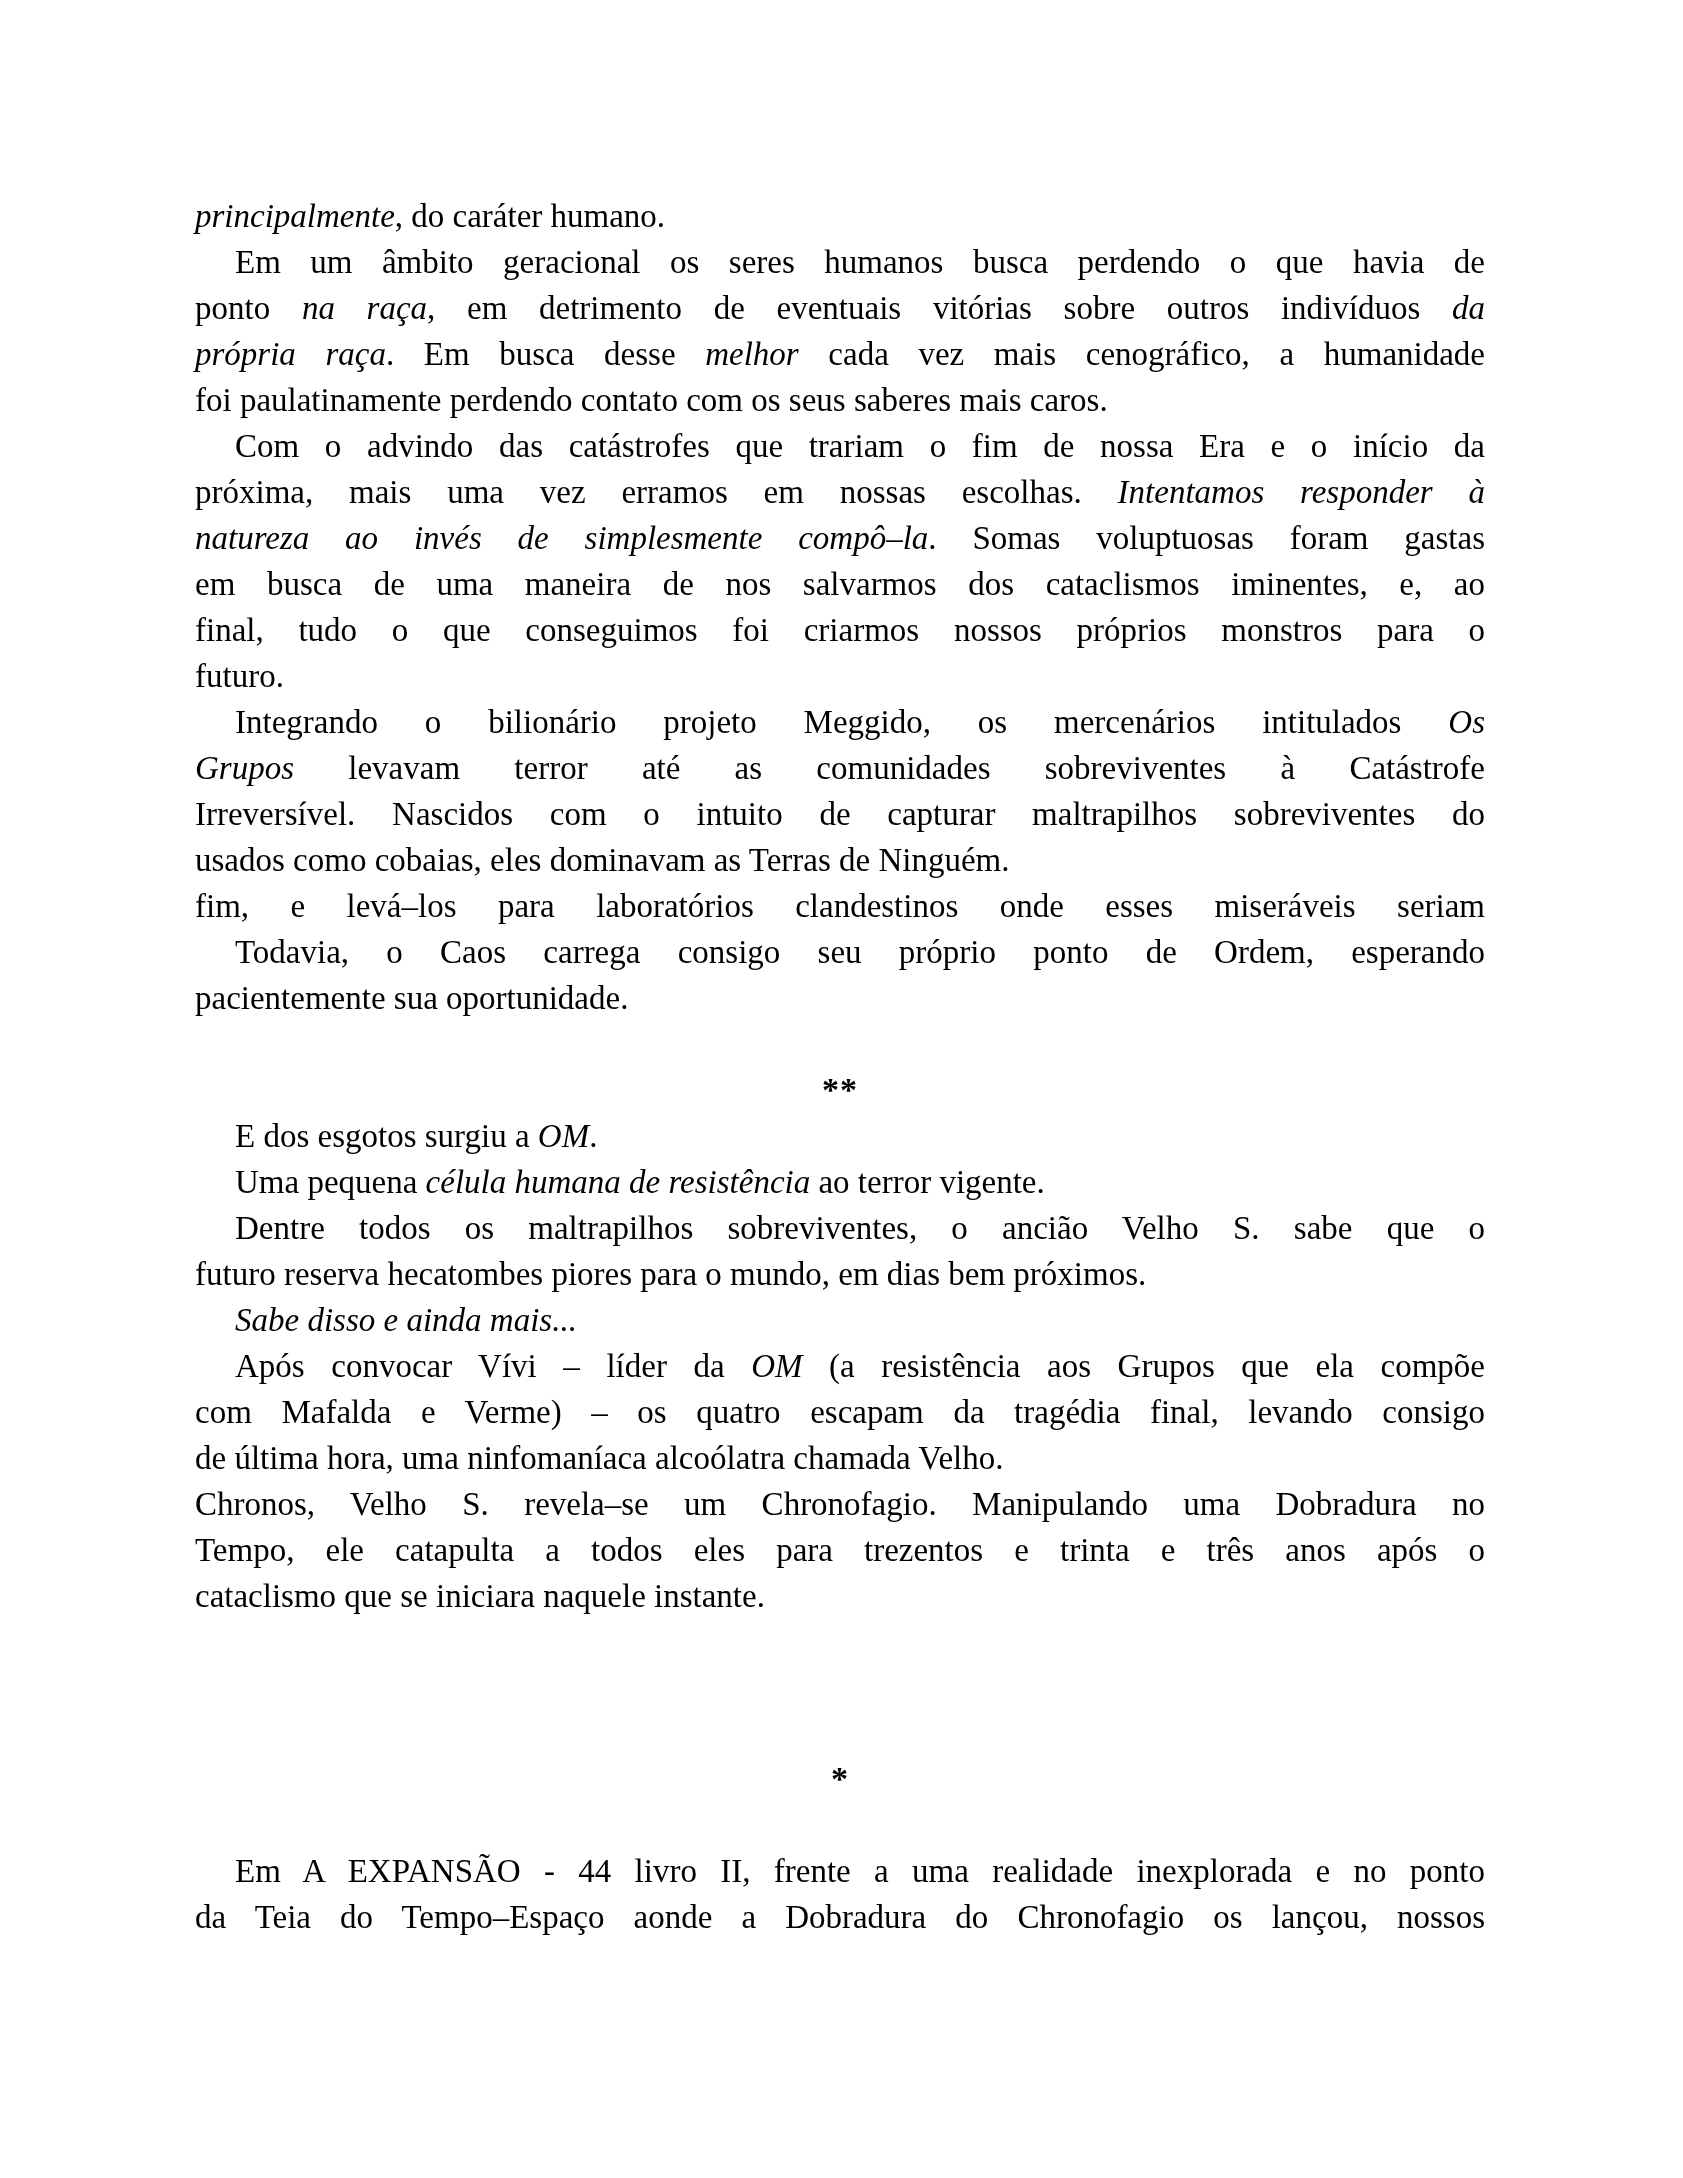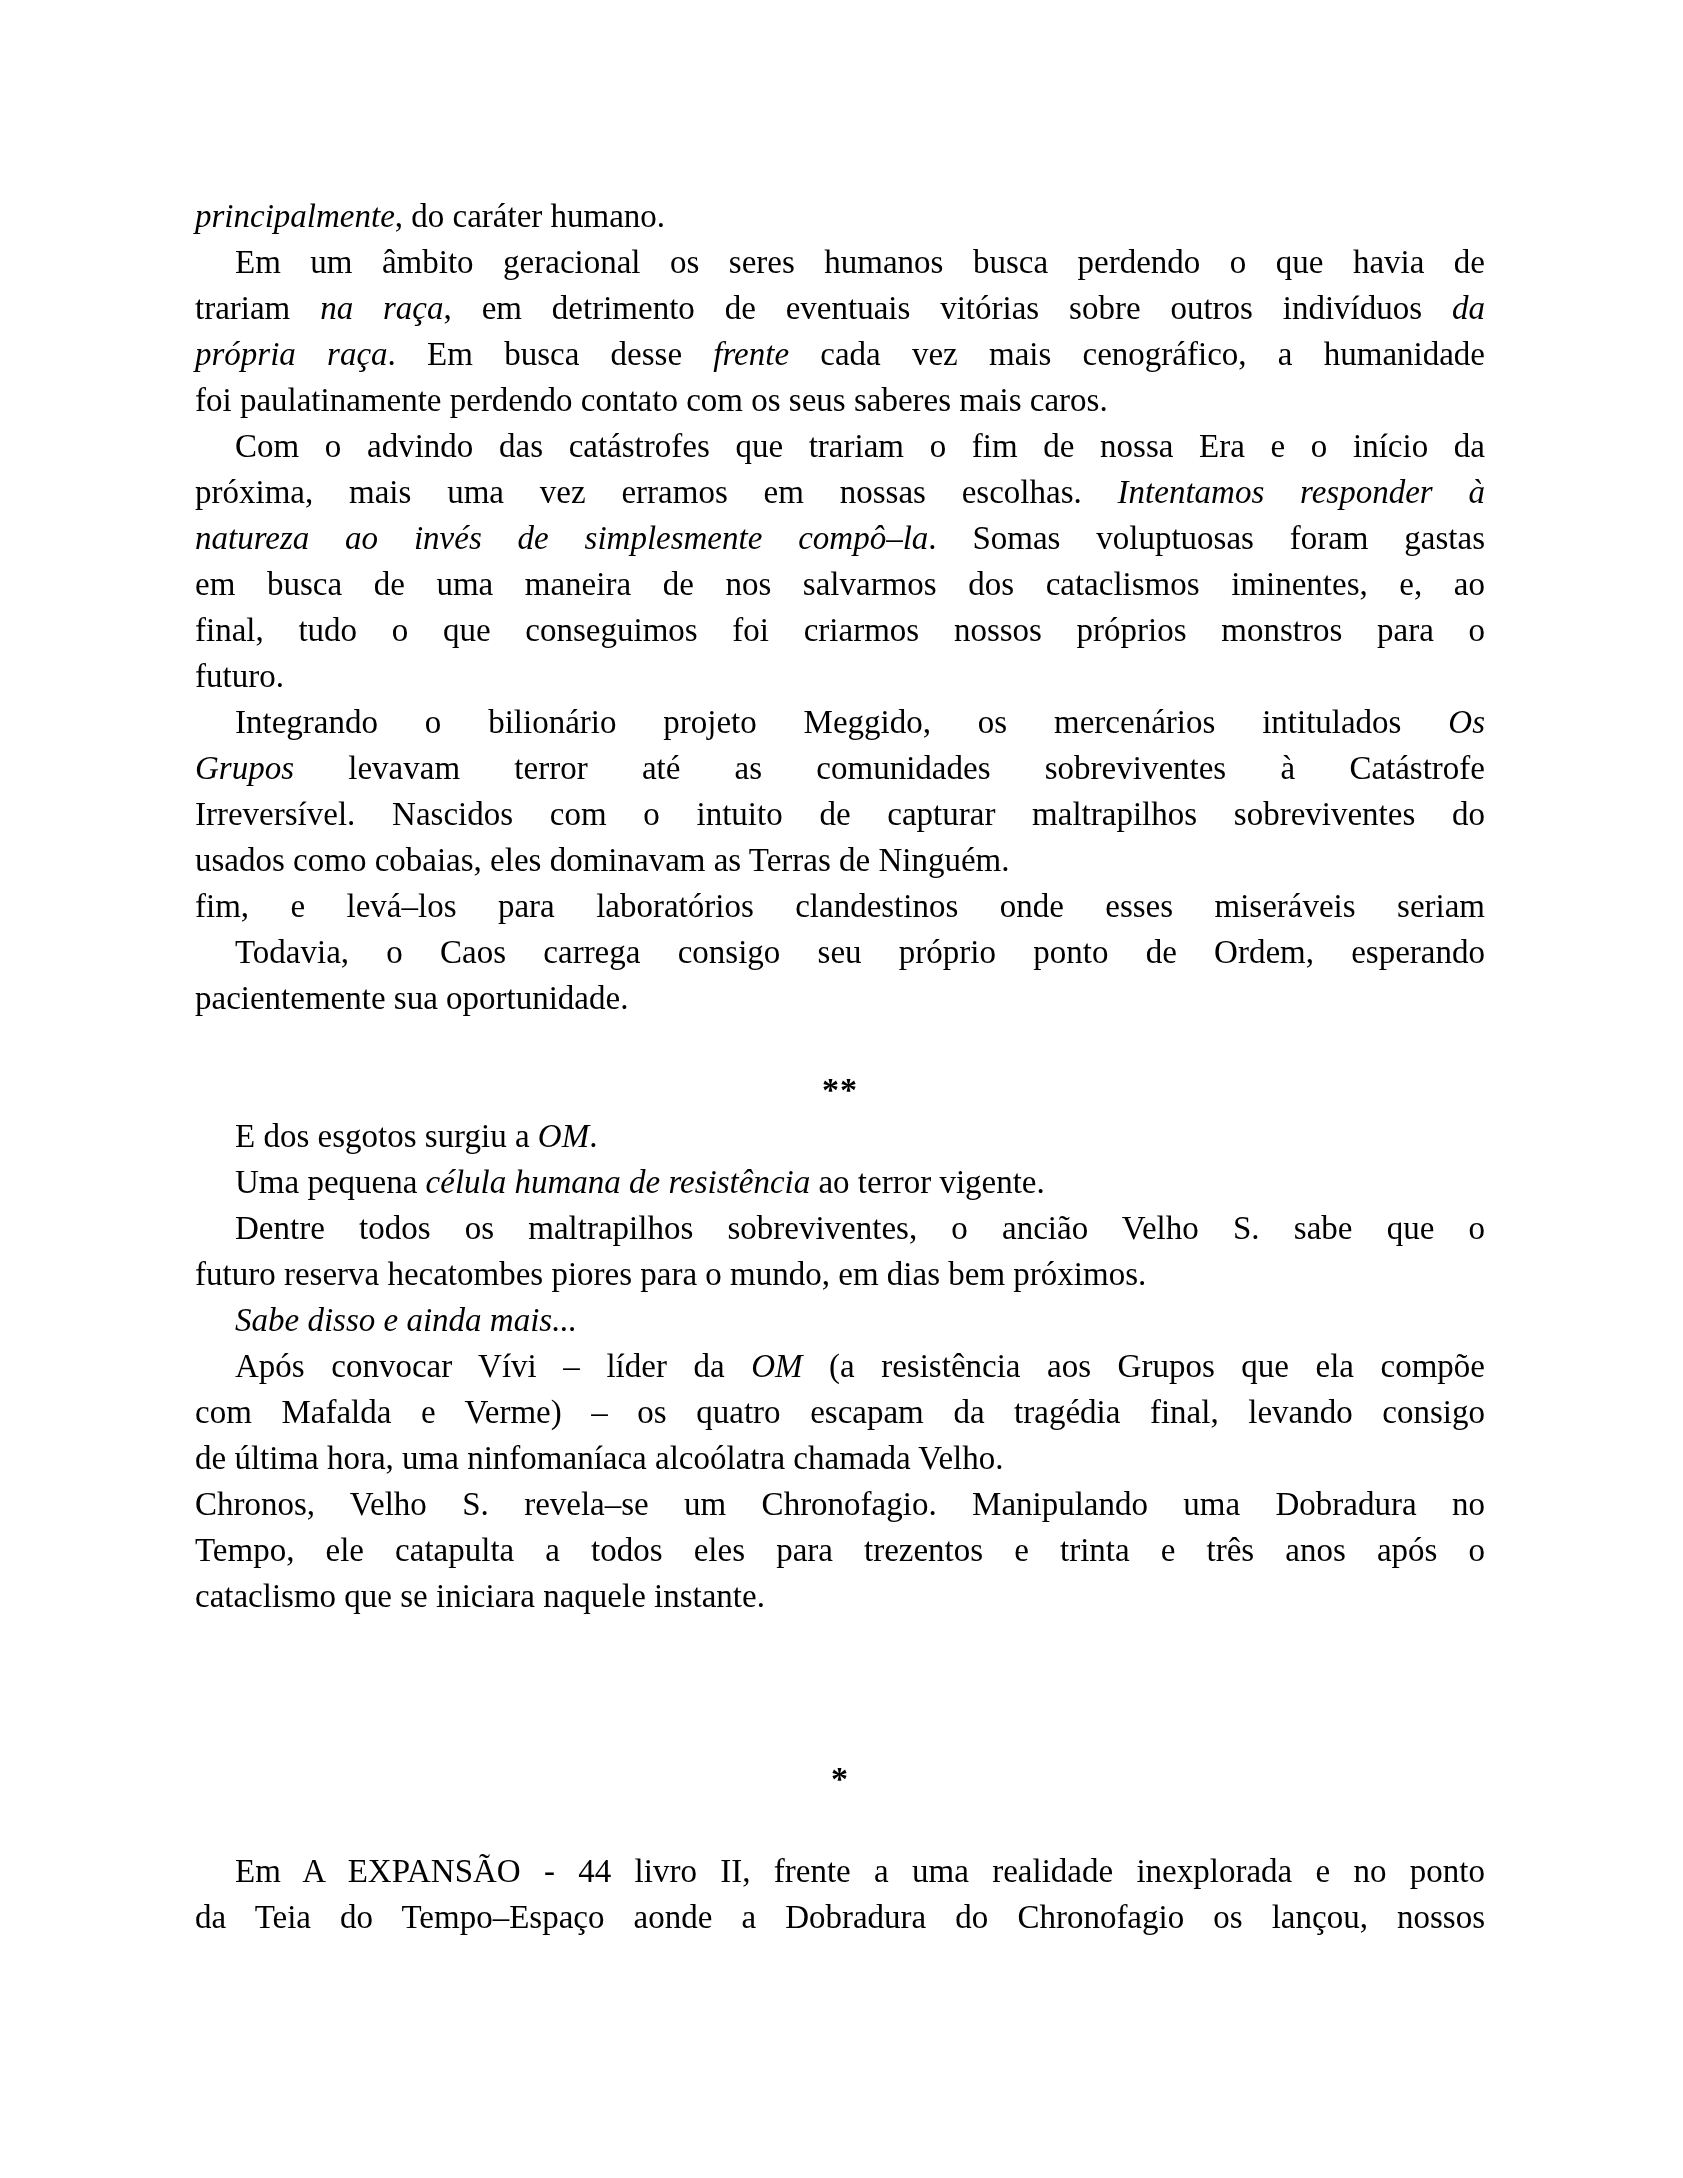--- a/index.html
+++ b/index.html
@@ -40,22 +40,22 @@
 </head>
 <body>
 
 <main class="page">
   <div id="text-block">
       <div class="para">
         <div class="line last"><em>principalmente</em><span>, do caráter humano.</span></div>
       </div>
       <div class="para">
         <div class="line indent"><span>Em um âmbito geracional os seres humanos busca perdendo o que havia de</span></div>
-        <div class="line"><span>trariam </span><em>na raça</em><span>, em detrimento de eventuais vitórias sobre outros indivíduos </span><em>da</em></div>
-        <div class="line"><em>própria raça</em><span>. Em busca desse </span><em>frente</em><span> cada vez mais cenográfico, a humanidade</span></div>
+        <div class="line"><span>ponto </span><em>na raça</em><span>, em detrimento de eventuais vitórias sobre outros indivíduos </span><em>da</em></div>
+        <div class="line"><em>própria raça</em><span>. Em busca desse </span><em>melhor</em><span> cada vez mais cenográfico, a humanidade</span></div>
         <div class="line last"><span>foi paulatinamente perdendo contato com os seus saberes mais caros.</span></div>
       </div>
       <div class="para">
         <div class="line indent"><span>Com o advindo das catástrofes que trariam o fim de nossa Era e o início da</span></div>
         <div class="line"><span>próxima, mais uma vez erramos em nossas escolhas. </span><em>Intentamos responder à</em></div>
         <div class="line"><em>natureza ao invés de simplesmente compô–la</em><span>. Somas voluptuosas foram gastas</span></div>
         <div class="line"><span>em busca de uma maneira de nos salvarmos dos cataclismos iminentes, e, ao</span></div>
         <div class="line"><span>final, tudo o que conseguimos foi criarmos nossos próprios monstros para o</span></div>
         <div class="line last"><span>futuro.</span></div>
       </div>

